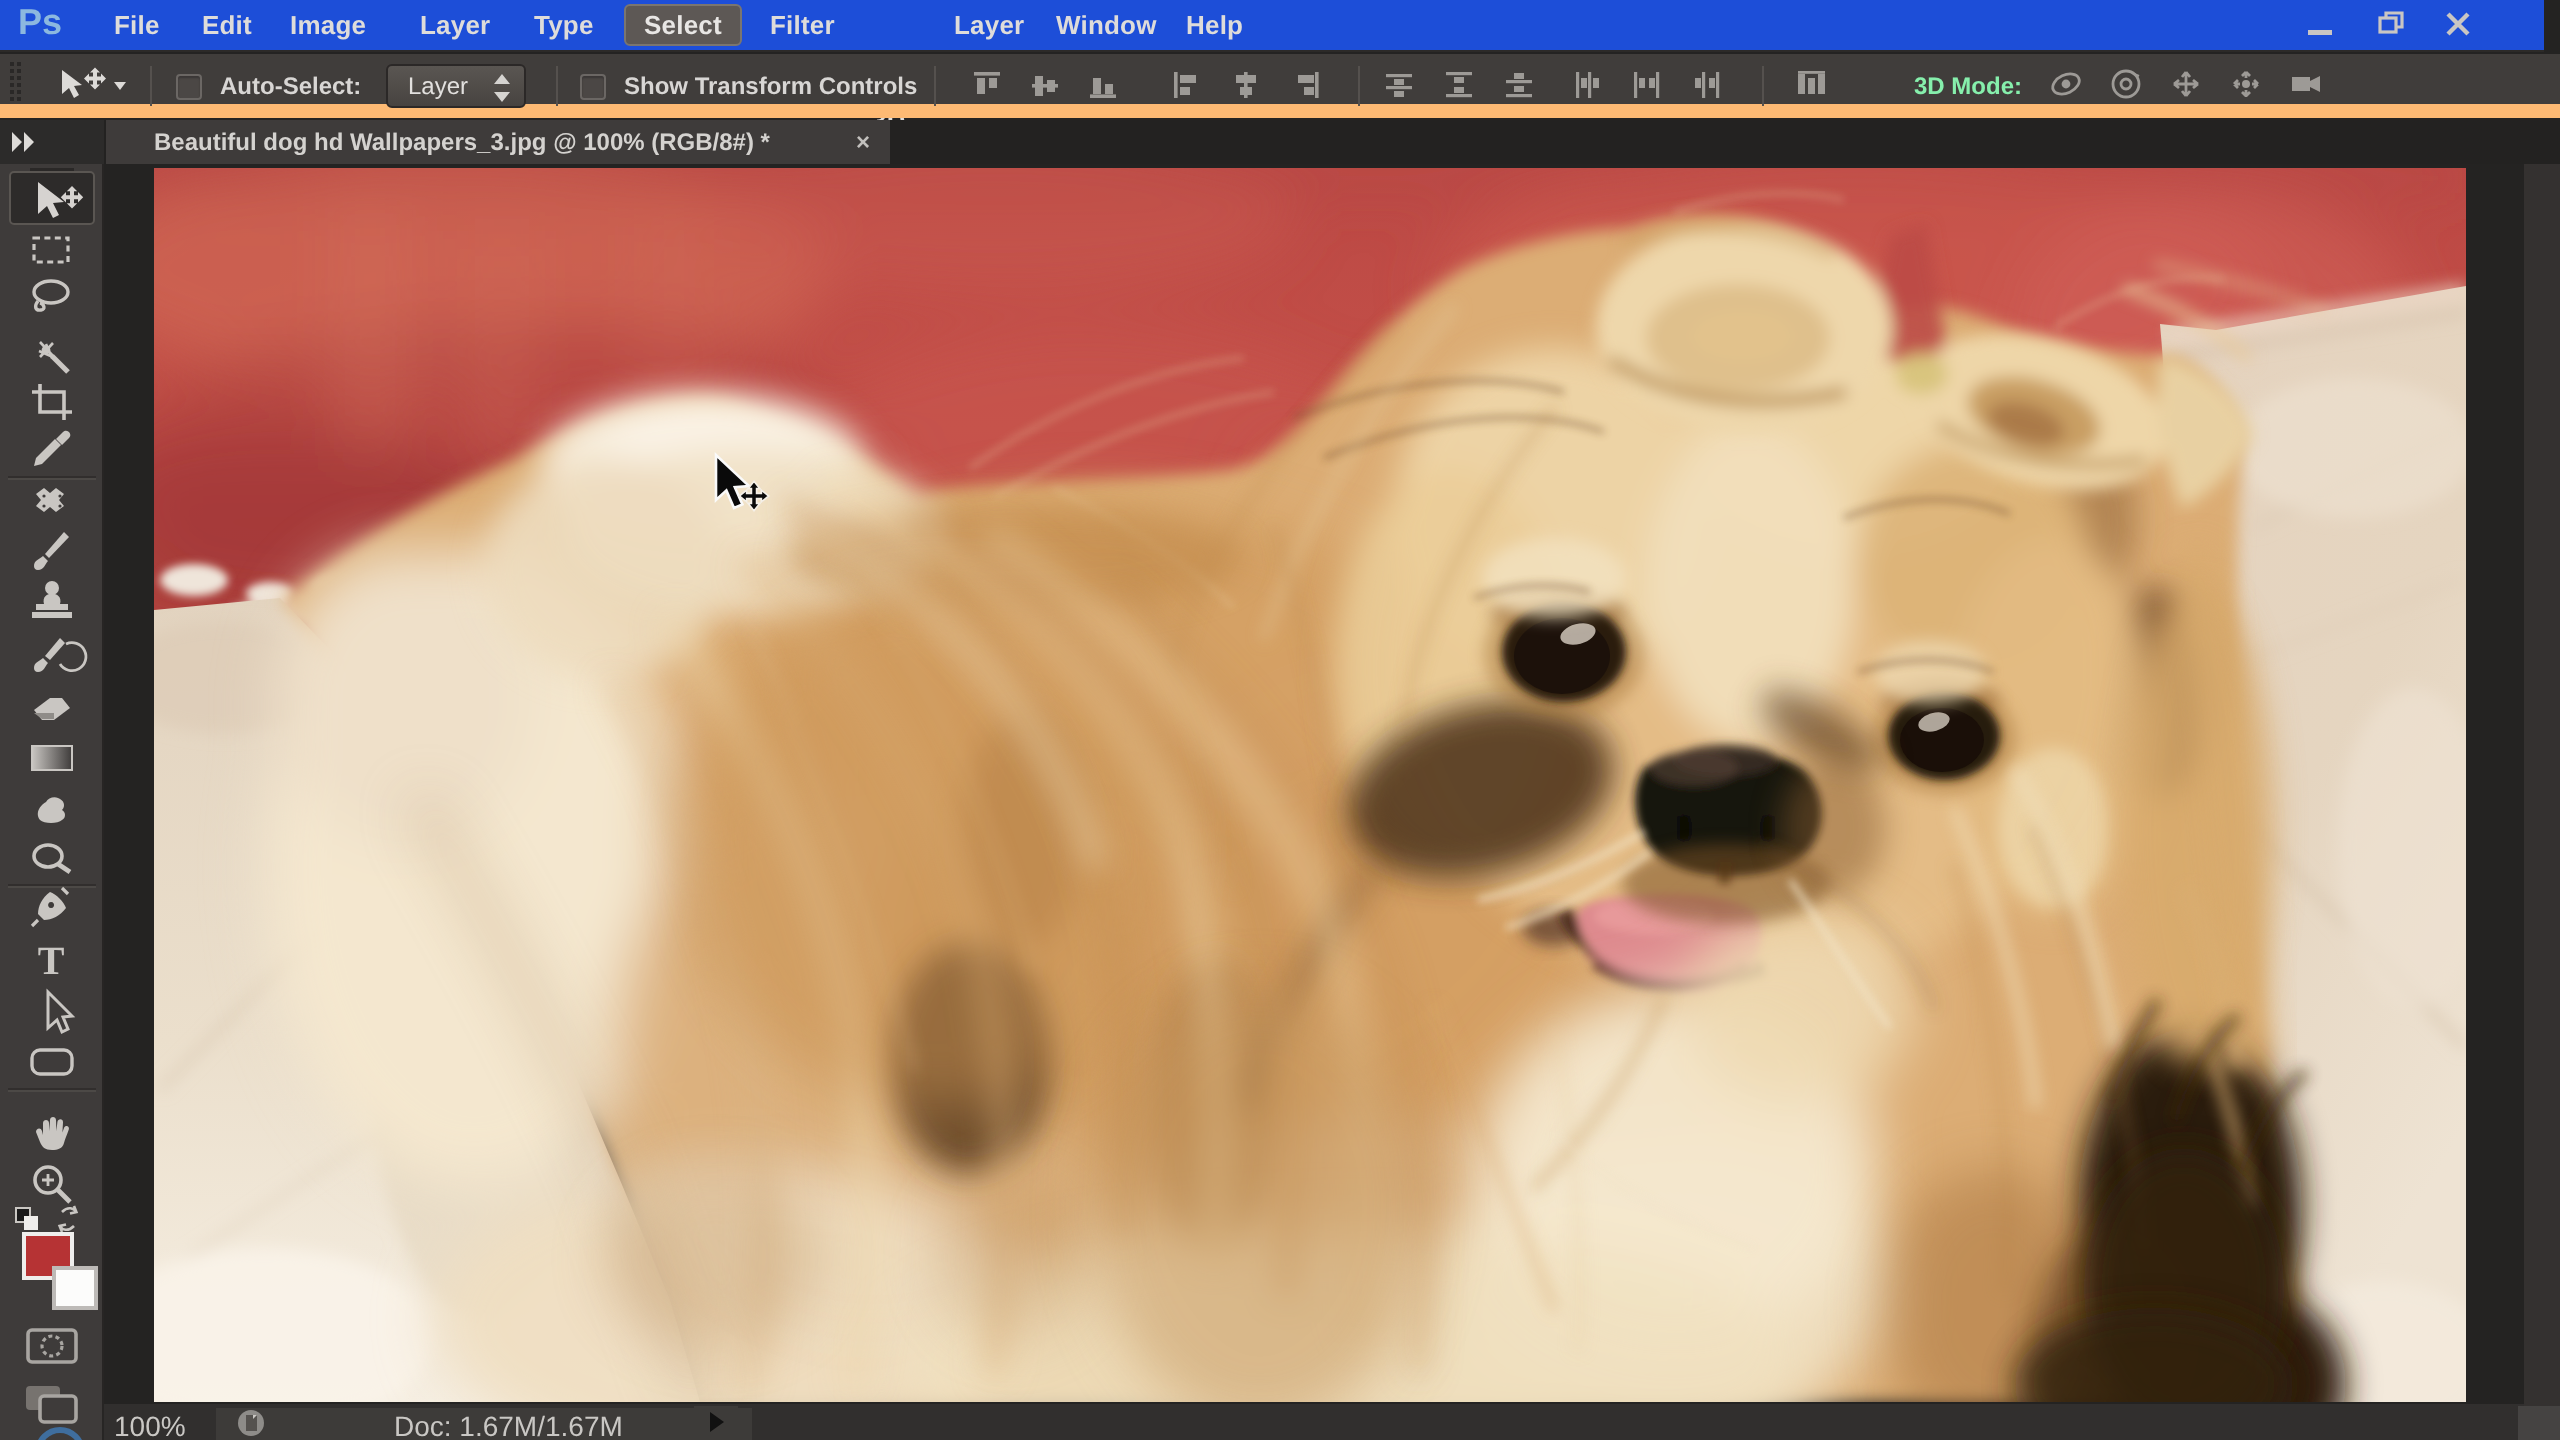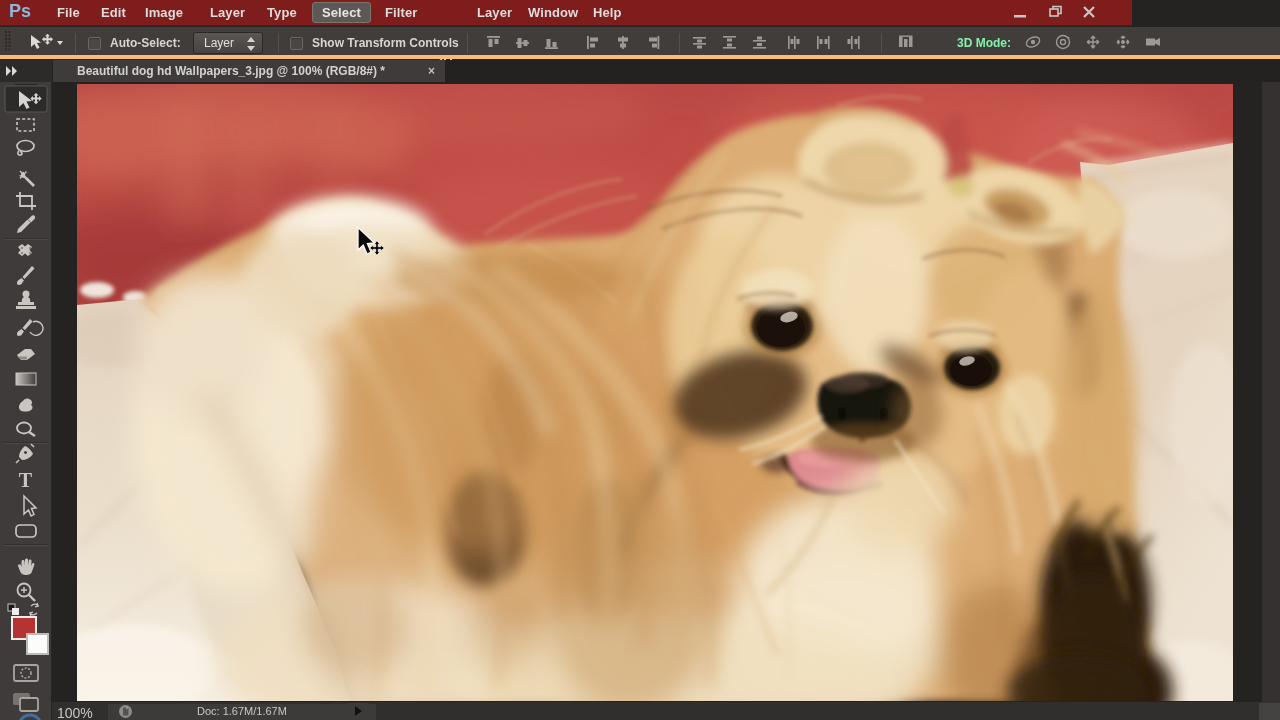--- a/index.html
+++ b/index.html
@@ -1,28 +1,28 @@
 <!DOCTYPE html>
 <html><head>
 <meta charset="utf-8">
 <style>
   * { margin:0; padding:0; box-sizing:border-box; }
   html,body { width:1280px; height:720px; overflow:hidden; background:#242322;
     font-family:"Liberation Sans", sans-serif; }
   .abs { position:absolute; }
-  #menubar { position:absolute; left:0; top:0; width:1132px; height:26px;
-    background:#7f1d1d; border-bottom:1px solid #2c2a28; }
+  #menubar { position:absolute; left:0; top:0; width:1272px; height:26px;
+    background:#1d4ed8; border-bottom:1px solid #2c2a28; }
   .mitem { position:absolute; top:5px; font-size:13px; color:#dedcda; font-weight:700; letter-spacing:0.1px; }
   #pslogo { position:absolute; left:9px; top:1px; font-size:18px; font-weight:700;
     color:#8cb8df; letter-spacing:0px; }
   #selbox { position:absolute; left:312px; top:2px; width:59px; height:21px;
     background:#5d5855; border:1px solid #7a756f; border-radius:3px; }
   #winbtns { position:absolute; right:16px; top:3px; width:110px; height:18px; }
   #optbar { position:absolute; left:0; top:27px; width:1280px; height:32px;
-    background:#403d3b; border-bottom:4px solid #fdba74; }
+    background:#403d3b; border-bottom:7px solid #fdba74; }
   #tabbar { position:absolute; left:0; top:60px; width:1280px; height:22px; background:#232221; }
   #tabbar .leftzone { position:absolute; left:0; top:0; width:52px; height:22px; background:#2c2b2a; }
   #tab { position:absolute; left:53px; top:0; width:392px; height:22px; background:#3e3b3a;
     color:#d4d2cf; font-size:12px; font-weight:700; line-height:22px; padding-left:24px; }
   #toolbar { position:absolute; left:0; top:82px; width:52px; height:638px;
     background:#3e3b3a; border-right:1px solid #272524; }
   #rightstrip { position:absolute; left:1262px; top:82px; width:18px; height:638px; background:#343130; }
   #statusbar { position:absolute; left:52px; top:702px; width:1210px; height:18px; background:#312f2e; }
   #statuslight { position:absolute; left:56px; top:2px; width:268px; height:16px; background:#3d3b39; }
   #brcorner { position:absolute; left:1259px; top:703px; width:21px; height:17px; background:#454342; }
@@ -682,20 +682,20 @@
 </div>
 
 <div id="statusbar">
   <div id="statuslight"></div>
   <span style="position:absolute; left:5px; top:3px; font-size:14px; color:#c9c7c4;">100%</span>
   <svg style="position:absolute;left:66px;top:2px;" width="15" height="15" viewBox="0 0 15 15">
     <circle cx="7.5" cy="7.5" r="6.5" fill="#8e8c89"></circle>
     <rect x="5" y="3.5" width="5.5" height="8" fill="#55524f"></rect>
     <path d="M8.5 3.5 h2 l-2 2 z" fill="#c9c7c4"></path>
   </svg>
-  <span style="position:absolute; left:145px; top:3px; font-size:11px; color:#c9c7c4;">Doc: 1.67M/1.67M</span>
+  <span style="position:absolute; left:145px; top:3px; font-size:14px; color:#c9c7c4;">Doc: 1.67M/1.67M</span>
   <div style="position:absolute; left:295px; top:1px; width:22px; height:16px; background:#3d3b39;">
     <svg width="22" height="16" viewBox="0 0 22 16">
         <path d="M8 3 L15 8 L8 13 Z" fill="#111"></path>
       </svg>
   </div>
 </div>
 <div id="brcorner"></div>
 
 </body></html>

